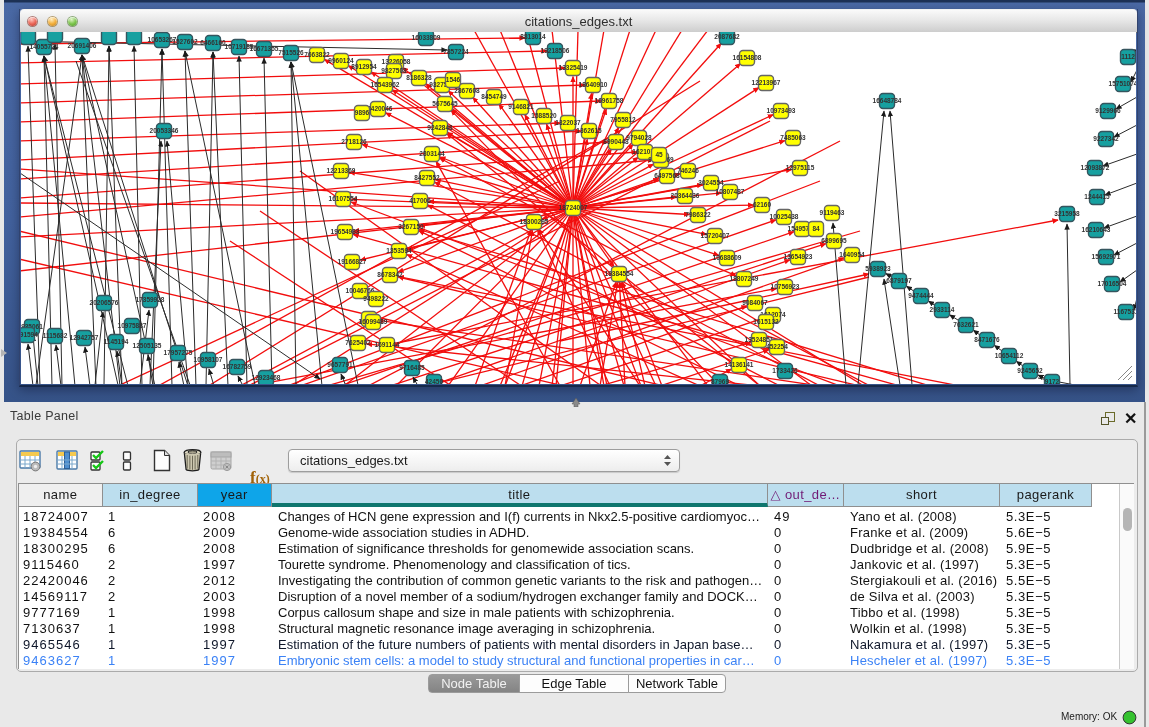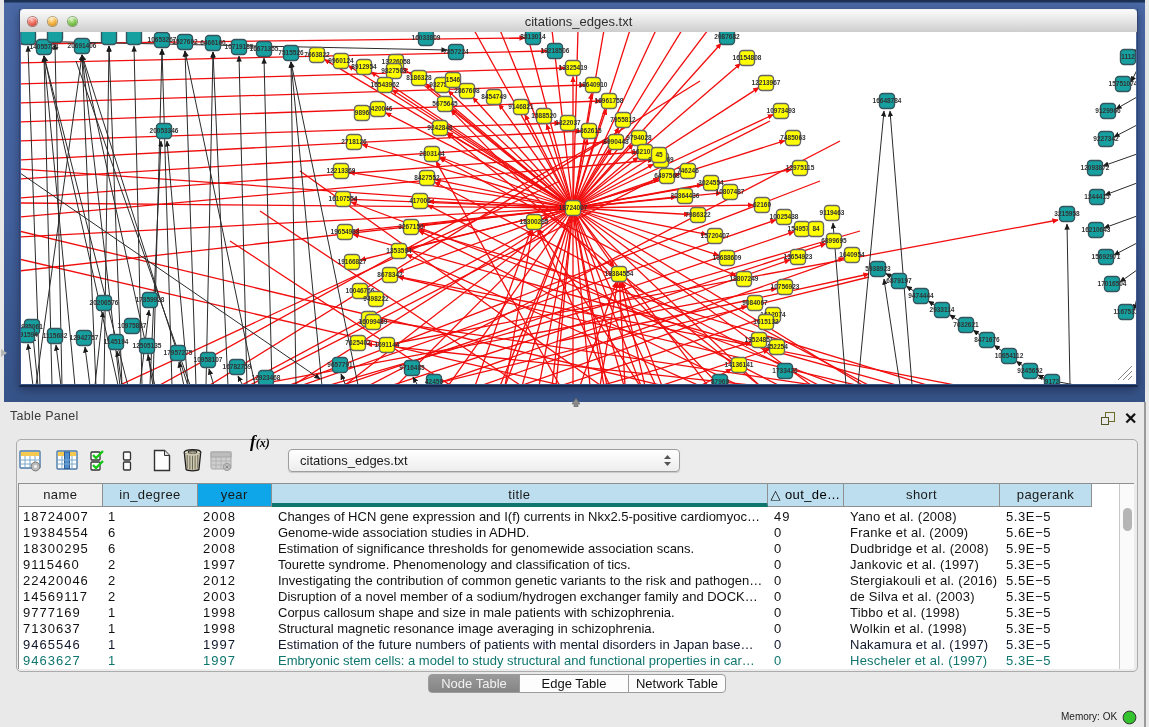--- a/index.html
+++ b/index.html
@@ -567,34 +567,34 @@
     <path d="M2.4 5.5l1.7 16c1.9 1.7 10.9 1.7 12.8 0l1.7-16" fill="#cdc8b0" stroke="#1d1d1d" stroke-width="1.3"></path>
     <path d="M5.2 7v13.6M7.9 7.6v13.9M10.5 7.8v14M13.1 7.6v13.9M15.8 7v13.6" stroke="#6e6a58" fill="none"></path>
   </svg>
 <svg style="position:absolute;left:210px;top:450px" width="23" height="22" viewBox="0 0 23 22">
     <rect x="1" y="2" width="20" height="17" rx="1.5" fill="#cfcfcf" stroke="#a5a5a5"></rect>
     <rect x="1" y="2" width="20" height="5" fill="#bdbdbd" stroke="#a5a5a5"></rect>
     <path d="M6 7v12M11 7v12M16 7v12M1 11h20M1 15h20" stroke="#b3b3b3" fill="none"></path>
     <circle cx="17" cy="17" r="3.6" fill="#c0c0c0" stroke="#9a9a9a"></circle>
     <path d="M15.6 15.6l2.8 2.8M18.4 15.6l-2.8 2.8" stroke="#888"></path>
   </svg>
-<div style="position:absolute;left:250px;top:432px;font-family:'Liberation Serif',serif;font-style:italic;font-weight:bold;font-size:17px;color:#000000">f<span style="font-size:12px">(x)</span></div>
+<div style="position:absolute;left:250px;top:468px;font-family:'Liberation Serif',serif;font-weight:bold;font-size:17px;color:#a16207">f<span style="font-size:12px">(x)</span></div>
 <div id="combo">
     <span class="txt">citations_edges.txt</span>
  <svg style="position:absolute;right:7px;top:4px" width="9" height="13" viewBox="0 0 9 13">
       <path d="M1 5l3.5-4L8 5z" fill="#555"></path>
       <path d="M1 8l3.5 4L8 8z" fill="#555"></path>
     </svg>
 </div>
 <div id="tblwrap">
     <div style="position:absolute;left:-0.5px;top:0;width:84.5px;height:23px;background:#efefef;border-right:1px solid #8f8f8f;border-bottom:1px solid #8f8f8f;box-sizing:border-box;text-align:center;line-height:22px;font-size:13px;letter-spacing:.4px;color:#1a1a1a">name</div>
     <div style="position:absolute;left:84.0px;top:0;width:95px;height:23px;background:#bcdeee;border-right:1px solid #8f8f8f;border-bottom:1px solid #8f8f8f;box-sizing:border-box;text-align:center;line-height:22px;font-size:13px;letter-spacing:.4px;color:#1a1a1a">in_degree</div>
     <div style="position:absolute;left:179.0px;top:0;width:73.5px;height:23px;background:#0ea5e9;border-right:1px solid #8f8f8f;border-bottom:1px solid #8f8f8f;box-sizing:border-box;text-align:center;line-height:22px;font-size:13px;letter-spacing:.4px;color:#1a1a1a">year</div>
     <div style="position:absolute;left:252.5px;top:0;width:496.5px;height:23px;background:#bcdeee;border-right:1px solid #8f8f8f;border-bottom:4px solid #0f766e;box-sizing:border-box;text-align:center;line-height:22px;font-size:13px;letter-spacing:.4px;color:#1a1a1a">title</div>
-    <div style="position:absolute;left:749.0px;top:0;width:76px;height:23px;background:#bcdeee;border-right:1px solid #8f8f8f;border-bottom:1px solid #8f8f8f;box-sizing:border-box;text-align:center;line-height:22px;font-size:13px;letter-spacing:.4px;color:#000000">△ out_de…</div>
+    <div style="position:absolute;left:749.0px;top:0;width:76px;height:23px;background:#bcdeee;border-right:1px solid #8f8f8f;border-bottom:1px solid #8f8f8f;box-sizing:border-box;text-align:center;line-height:22px;font-size:13px;letter-spacing:.4px;color:#701a75">△ out_de…</div>
     <div style="position:absolute;left:825.0px;top:0;width:156px;height:23px;background:#bcdeee;border-right:1px solid #8f8f8f;border-bottom:1px solid #8f8f8f;box-sizing:border-box;text-align:center;line-height:22px;font-size:13px;letter-spacing:.4px;color:#1a1a1a">short</div>
     <div style="position:absolute;left:981.0px;top:0;width:92px;height:23px;background:#bcdeee;border-right:1px solid #8f8f8f;border-bottom:1px solid #8f8f8f;box-sizing:border-box;text-align:center;line-height:22px;font-size:13px;letter-spacing:.4px;color:#1a1a1a">pagerank</div>
     <div style="position:absolute;left:0;top:25px;width:1074px;height:16px;font-size:13px;color:#111;line-height:16px">
       <div style="position:absolute;left:4.0px;top:0;width:78px;letter-spacing:1px;overflow:hidden;white-space:nowrap;text-overflow:ellipsis">18724007</div>
       <div style="position:absolute;left:89.0px;top:0;width:88px;letter-spacing:1px;overflow:hidden;white-space:nowrap;text-overflow:ellipsis">1</div>
       <div style="position:absolute;left:184.0px;top:0;width:66.5px;letter-spacing:1px;overflow:hidden;white-space:nowrap;text-overflow:ellipsis">2008</div>
       <div style="position:absolute;left:259.0px;top:0;width:488px;letter-spacing:0;overflow:hidden;white-space:nowrap;text-overflow:ellipsis">Changes of HCN gene expression and I(f) currents in Nkx2.5‑positive cardiomyoc…</div>
       <div style="position:absolute;left:755.0px;top:0;width:68px;letter-spacing:1px;overflow:hidden;white-space:nowrap;text-overflow:ellipsis">49</div>
       <div style="position:absolute;left:831.0px;top:0;width:148px;letter-spacing:.25px;overflow:hidden;white-space:nowrap;text-overflow:ellipsis">Yano et al. (2008)</div>
       <div style="position:absolute;left:987.0px;top:0;width:84px;letter-spacing:.6px;overflow:hidden;white-space:nowrap;text-overflow:ellipsis">5.3E−5</div>
@@ -664,21 +664,21 @@
     </div>
     <div style="position:absolute;left:0;top:153px;width:1074px;height:16px;font-size:13px;color:#0f172a;line-height:16px">
       <div style="position:absolute;left:4.0px;top:0;width:78px;letter-spacing:1px;overflow:hidden;white-space:nowrap;text-overflow:ellipsis">9465546</div>
       <div style="position:absolute;left:89.0px;top:0;width:88px;letter-spacing:1px;overflow:hidden;white-space:nowrap;text-overflow:ellipsis">1</div>
       <div style="position:absolute;left:184.0px;top:0;width:66.5px;letter-spacing:1px;overflow:hidden;white-space:nowrap;text-overflow:ellipsis">1997</div>
       <div style="position:absolute;left:259.0px;top:0;width:488px;letter-spacing:0;overflow:hidden;white-space:nowrap;text-overflow:ellipsis">Estimation of the future numbers of patients with mental disorders in Japan base…</div>
       <div style="position:absolute;left:755.0px;top:0;width:68px;letter-spacing:1px;overflow:hidden;white-space:nowrap;text-overflow:ellipsis">0</div>
       <div style="position:absolute;left:831.0px;top:0;width:148px;letter-spacing:.25px;overflow:hidden;white-space:nowrap;text-overflow:ellipsis">Nakamura et al. (1997)</div>
       <div style="position:absolute;left:987.0px;top:0;width:84px;letter-spacing:.6px;overflow:hidden;white-space:nowrap;text-overflow:ellipsis">5.3E−5</div>
     </div>
-    <div style="position:absolute;left:0;top:169px;width:1074px;height:16px;font-size:13px;color:#0f766e;line-height:16px">
+    <div style="position:absolute;left:0;top:169px;width:1074px;height:16px;font-size:13px;color:#3b82f6;line-height:16px">
       <div style="position:absolute;left:4.0px;top:0;width:78px;letter-spacing:1px;overflow:hidden;white-space:nowrap;text-overflow:ellipsis">9463627</div>
       <div style="position:absolute;left:89.0px;top:0;width:88px;letter-spacing:1px;overflow:hidden;white-space:nowrap;text-overflow:ellipsis">1</div>
       <div style="position:absolute;left:184.0px;top:0;width:66.5px;letter-spacing:1px;overflow:hidden;white-space:nowrap;text-overflow:ellipsis">1997</div>
       <div style="position:absolute;left:259.0px;top:0;width:488px;letter-spacing:0;overflow:hidden;white-space:nowrap;text-overflow:ellipsis">Embryonic stem cells: a model to study structural and functional properties in car…</div>
       <div style="position:absolute;left:755.0px;top:0;width:68px;letter-spacing:1px;overflow:hidden;white-space:nowrap;text-overflow:ellipsis">0</div>
       <div style="position:absolute;left:831.0px;top:0;width:148px;letter-spacing:.25px;overflow:hidden;white-space:nowrap;text-overflow:ellipsis">Hescheler et al. (1997)</div>
       <div style="position:absolute;left:987.0px;top:0;width:84px;letter-spacing:.6px;overflow:hidden;white-space:nowrap;text-overflow:ellipsis">5.3E−5</div>
     </div>
  <div id="vscroll">
       <div id="vthumb"></div>

